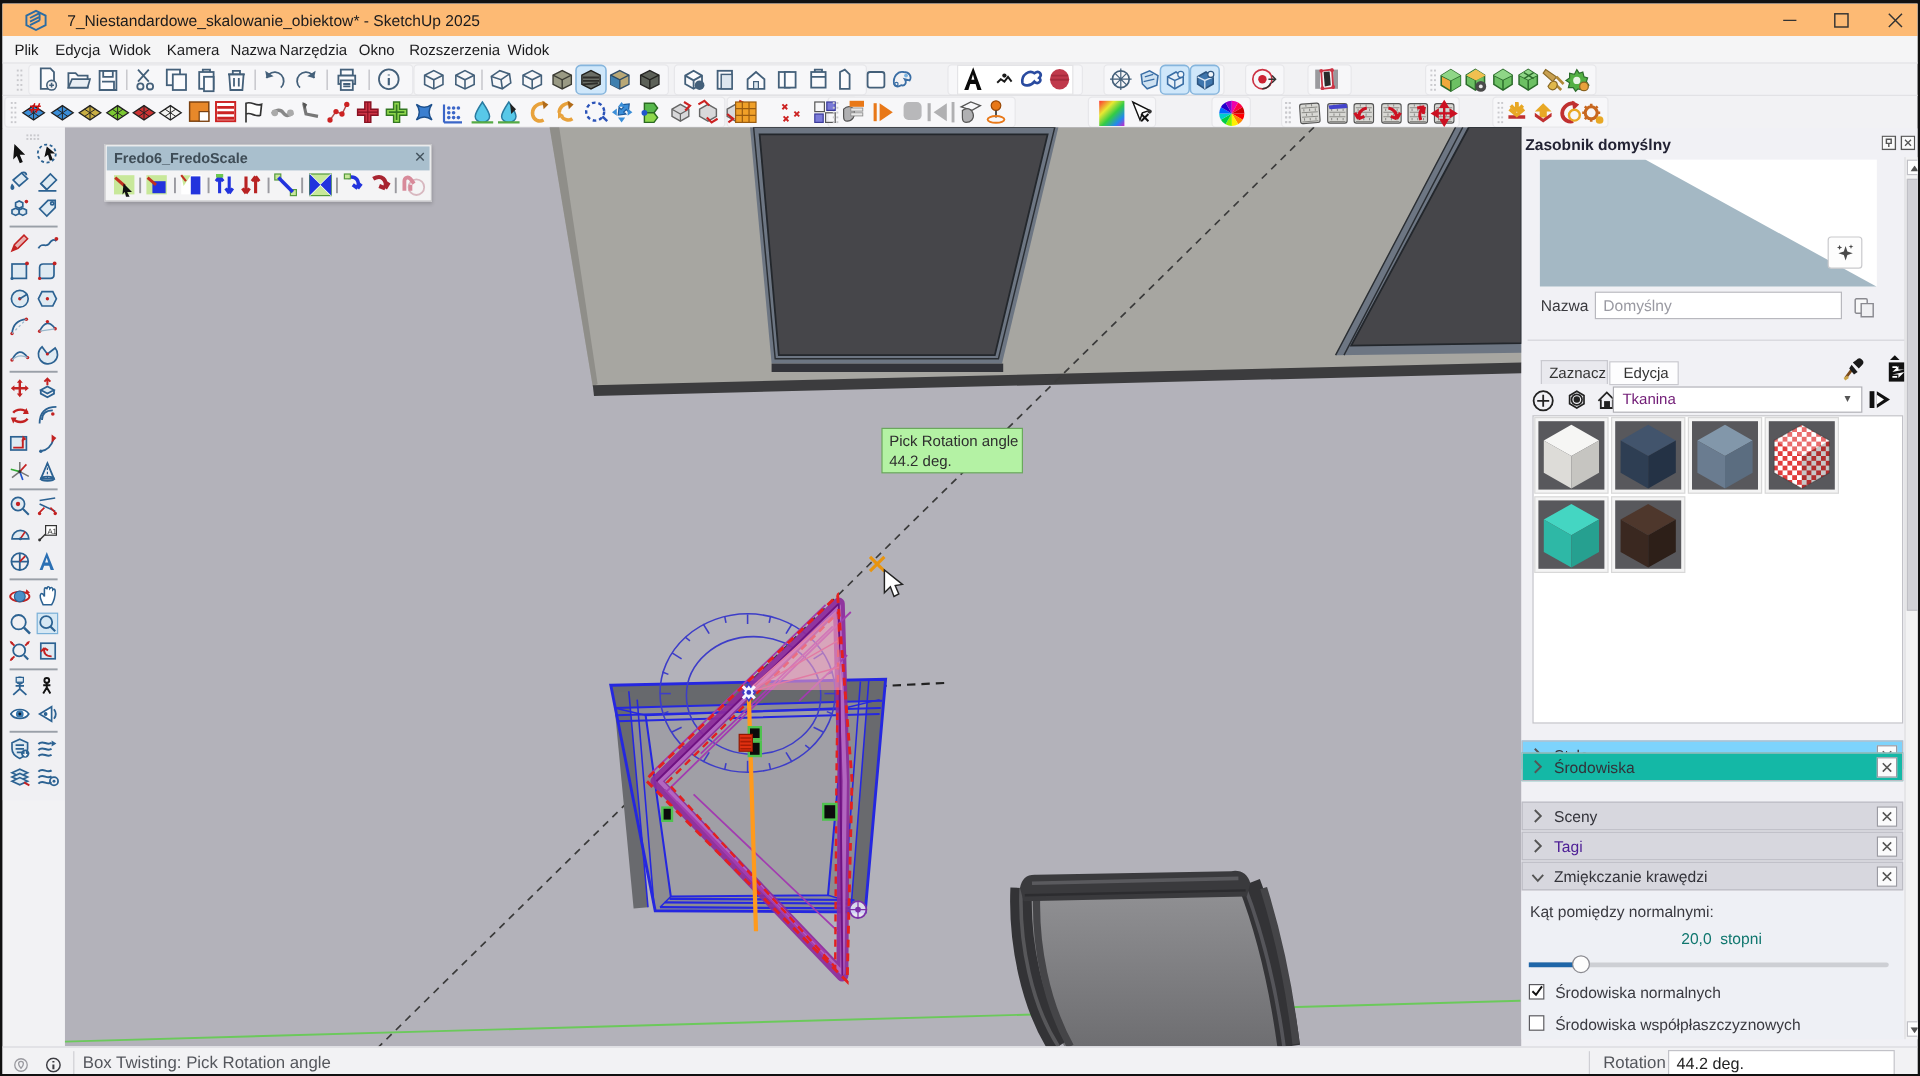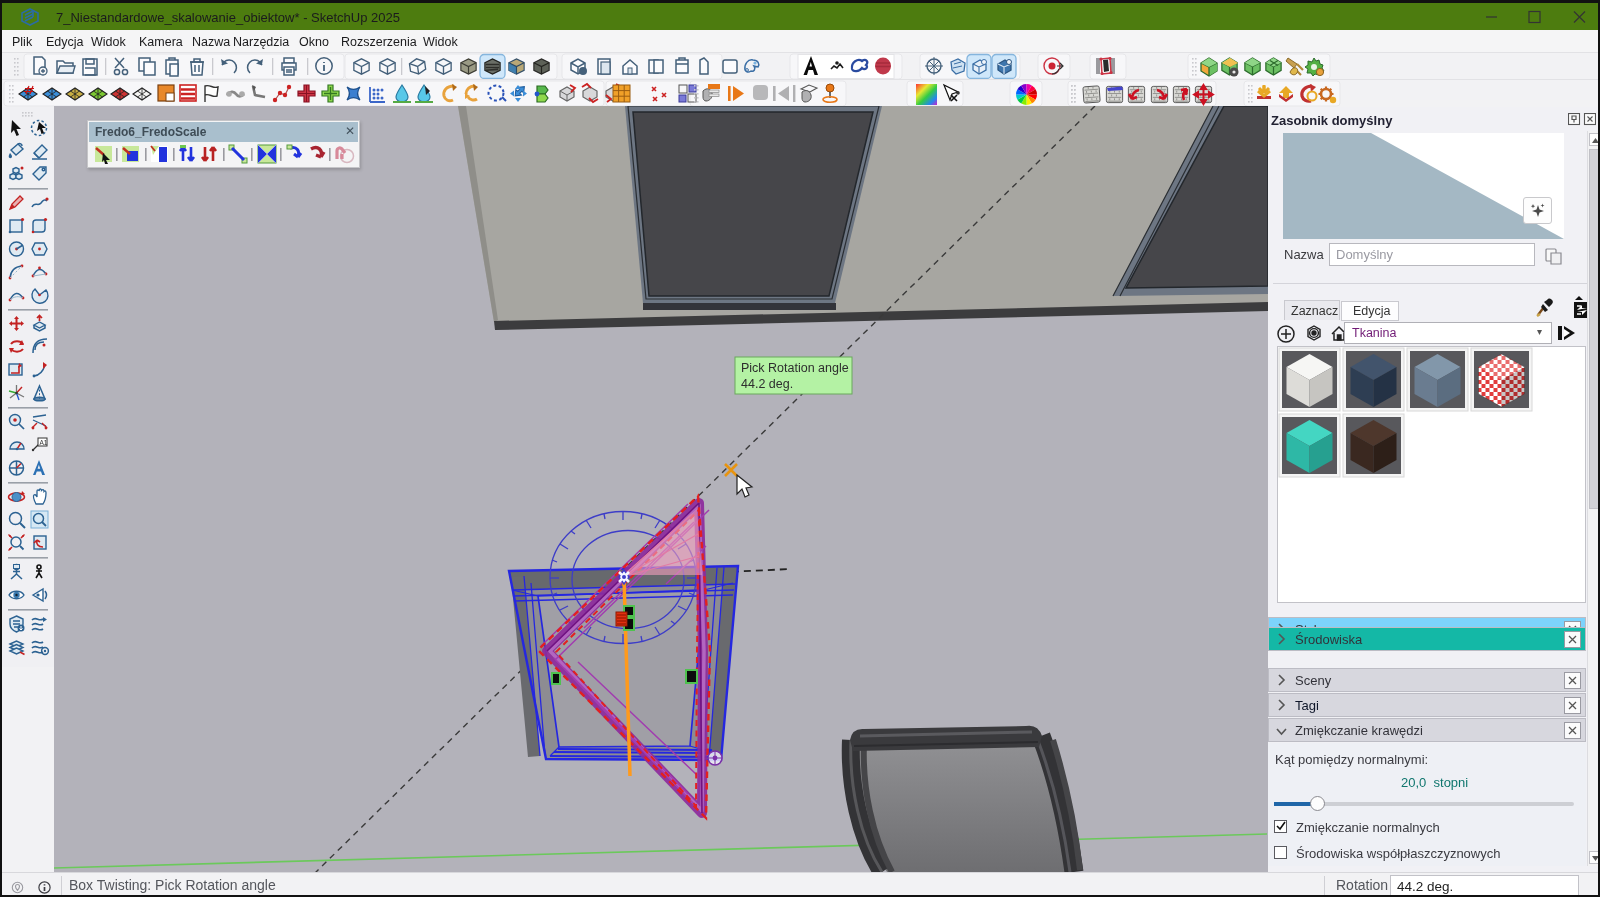--- a/index.html
+++ b/index.html
@@ -1,19 +1,19 @@
 <!DOCTYPE html>
 <html><head><meta charset="utf-8"><style>
 *{margin:0;padding:0;box-sizing:border-box}
 html,body{width:1600px;height:897px;overflow:hidden;font-family:"Liberation Sans",sans-serif}
 body{position:relative;background:#f2f2f4;border-top:3px solid #111;border-left:2px solid #111;border-right:2px solid #111;border-bottom:2px solid #111}
 .abs{position:absolute}
 </style></head><body>
 
-<div class="abs" style="left:0;top:0;width:1596px;height:27px;background:#4d7c0f">
+<div class="abs" style="left:0;top:0;width:1596px;height:27px;background:#fdba74">
  <svg class="abs" style="left:17px;top:4px" width="22" height="20" viewBox="0 0 22 20">
    <g stroke="#2b6ca3" stroke-width="1.6" fill="none">
      <path d="M3 6 L11 2 L19 6 L19 14 L11 18 L3 14 Z"></path>
      <path d="M6 8 L14 4 M6 11 L14 7 M6 14 L14 10 M14 4 L14 10"></path>
    </g>
  </svg>
  <span class="abs" style="left:54px;top:7px;font-size:13px;color:#1b1b1d">7_Niestandardowe_skalowanie_obiektow* - SketchUp 2025</span>
  <svg class="abs" style="left:1480px;top:6px" width="110" height="16" viewBox="0 0 110 16">
    <g stroke="#333" stroke-width="1.2" fill="none">
      <path d="M4 8 H15"></path>
@@ -1152,21 +1152,21 @@
       <div class="abs" style="left:295px;top:3px;width:17px;height:17px;background:#fbfbfc;border:1px solid #9a9aa2">
         <svg class="abs" style="left:3px;top:3px" width="9" height="9" viewBox="0 0 9 9">
           <path d="M1 1 L8 8 M8 1 L1 8" stroke="#555" stroke-width="1.3"></path>
         </svg>
       </div>
     </div>
     <div class="abs" style="left:0px;top:586px;width:318px;height:24px;background:#d7d7de;border:1px solid #bcbcc4">
       <svg class="abs" style="left:8px;top:5px" width="9" height="12" viewBox="0 0 9 12">
         <path d="M2 1 L7 6 L2 11" fill="none" stroke="#555" stroke-width="1.6"></path>
       </svg>
-      <span class="abs" style="left:26px;top:4px;font-size:13px;color:#0f172a">Tagi</span>
+      <span class="abs" style="left:26px;top:4px;font-size:13px;color:#4c1d95">Tagi</span>
       <div class="abs" style="left:295px;top:3px;width:17px;height:17px;background:#fbfbfc;border:1px solid #9a9aa2">
         <svg class="abs" style="left:3px;top:3px" width="9" height="9" viewBox="0 0 9 9">
           <path d="M1 1 L8 8 M8 1 L1 8" stroke="#555" stroke-width="1.3"></path>
         </svg>
       </div>
     </div>
     <div class="abs" style="left:0px;top:611px;width:318px;height:24px;background:#d7d7de;border:1px solid #bcbcc4">
       <svg class="abs" style="left:7px;top:7px" width="11" height="10" viewBox="0 0 11 10">
         <path d="M1 3 L5.5 8 L10 3" fill="none" stroke="#555" stroke-width="1.6"></path>
       </svg>
@@ -1181,21 +1181,21 @@
       <span class="abs" style="left:7px;top:9px;font-size:13px;color:#3a3a40">Kąt pomiędzy normalnymi:</span>
       <span class="abs" style="left:133px;top:32px;font-size:13px;color:#0f766e">20,0&nbsp; stopni</span>
       <div class="abs" style="left:6px;top:59px;width:300px;height:4px;background:#cdcfd4;border-radius:2px"></div>
       <div class="abs" style="left:6px;top:59px;width:45px;height:4px;background:#1f66a8"></div>
       <div class="abs" style="left:42px;top:53px;width:15px;height:15px;background:#fdfdfd;border:1px solid #8a8a90;border-radius:8px"></div>
       <div class="abs" style="left:6px;top:77px;width:13px;height:13px;background:#fff;border:1px solid #5a5a60">
         <svg class="abs" style="left:1px;top:0px" width="10" height="10" viewBox="0 0 10 10">
           <path d="M1 5 L4 8 L9 1" fill="none" stroke="#111" stroke-width="1.6"></path>
         </svg>
       </div>
-      <span class="abs" style="left:28px;top:77px;font-size:13px;color:#3a3a40">Zmiękczanie normalnych</span>
+      <span class="abs" style="left:28px;top:77px;font-size:13px;color:#3a3a40">Środowiska normalnych</span>
       <div class="abs" style="left:6px;top:103px;width:13px;height:13px;background:#fff;border:1px solid #5a5a60"></div>
       <span class="abs" style="left:28px;top:103px;font-size:13px;color:#3a3a40">Środowiska współpłaszczyznowych</span>
     </div>
   </div>
 <div class="abs" style="left:1585px;top:128px;width:13px;height:735px;background:#f2f2f3;border-left:1px solid #dcdce0">
     <div class="abs" style="left:1px;top:2px;width:11px;height:13px;background:#fdfdfd;border:1px solid #c0c0c6">
       <svg class="abs" style="left:2px;top:4px" width="7" height="5" viewBox="0 0 7 5">
         <path d="M0 5 L3.5 0 L7 5 Z" fill="#555"></path>
       </svg>
     </div>

